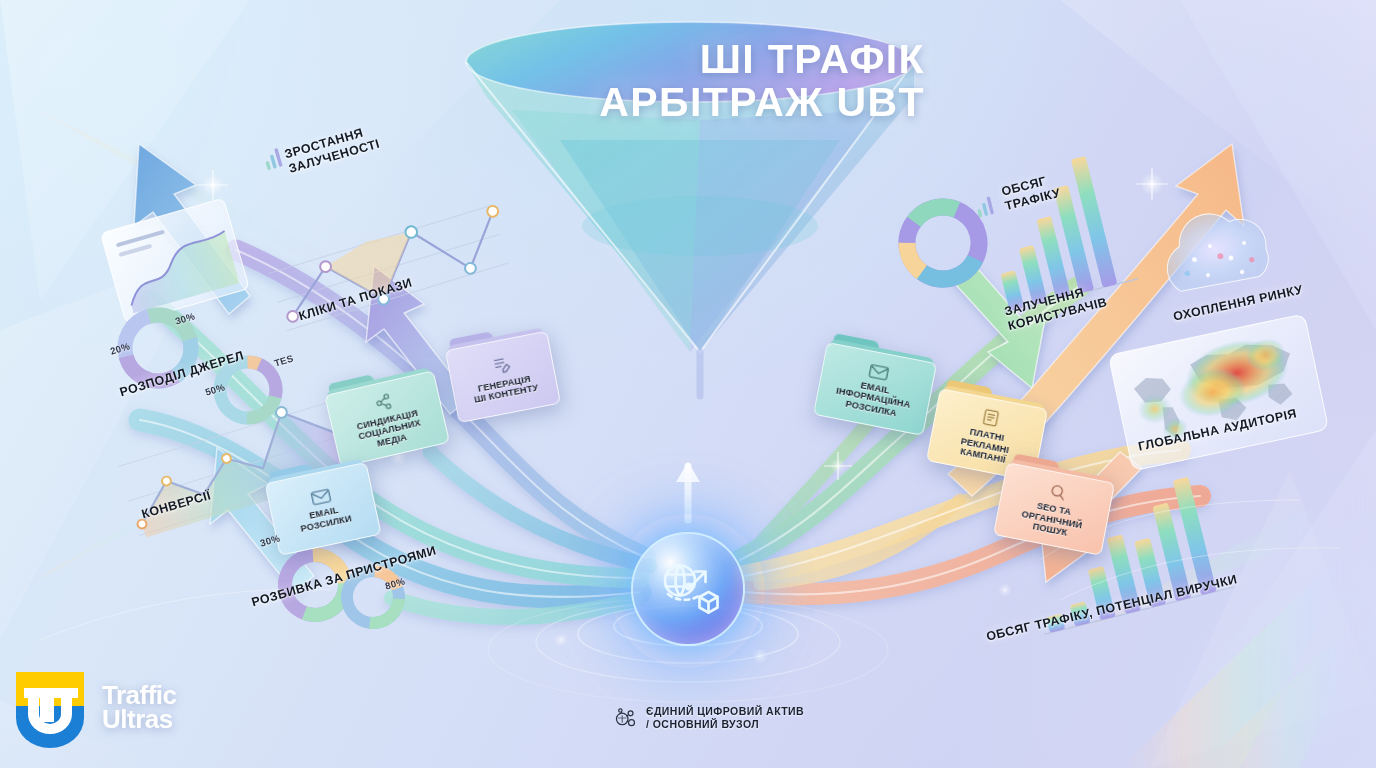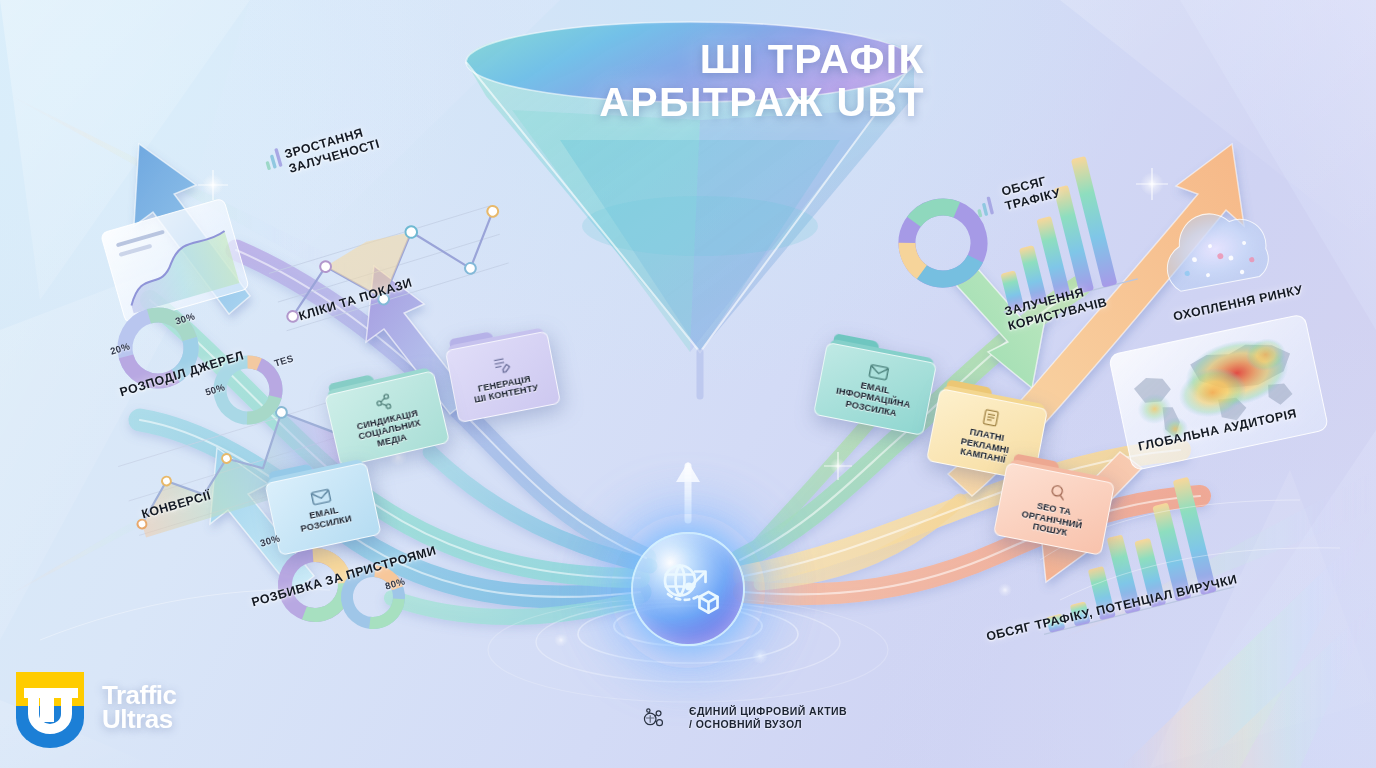--- a/index.html
+++ b/index.html
@@ -78,22 +78,22 @@
     border:2px solid rgba(210,240,255,.95);
   }
   #center-node .halo{
     position:absolute; left:-12px; top:-10px; width:154px; height:154px; border-radius:50%;
     box-shadow:0 0 40px 14px rgba(150,200,255,.35);
   }
   #center-node svg{ position:absolute; left:30px; top:28px; z-index:3; }
 
   
   #caption{
-    position:absolute; left:640px; top:705px; z-index:40;
-    display:flex; align-items:center; gap:23px;
+    position:absolute; left:612px; top:705px; z-index:40;
+    display:flex; align-items:center; gap:8px;
   }
   #caption .ctext{
     font-size:10.5px; font-weight:bold; color:#1a2231; line-height:1.26;
     letter-spacing:.45px; text-transform:uppercase;
     text-shadow:0 1px 2px rgba(255,255,255,.85);
   }
 
   
   #logo{ position:absolute; left:14px; top:668px; z-index:45; display:flex; align-items:center; gap:14px; }
   #logo .mark{ width:74px; height:80px; position:relative; }

